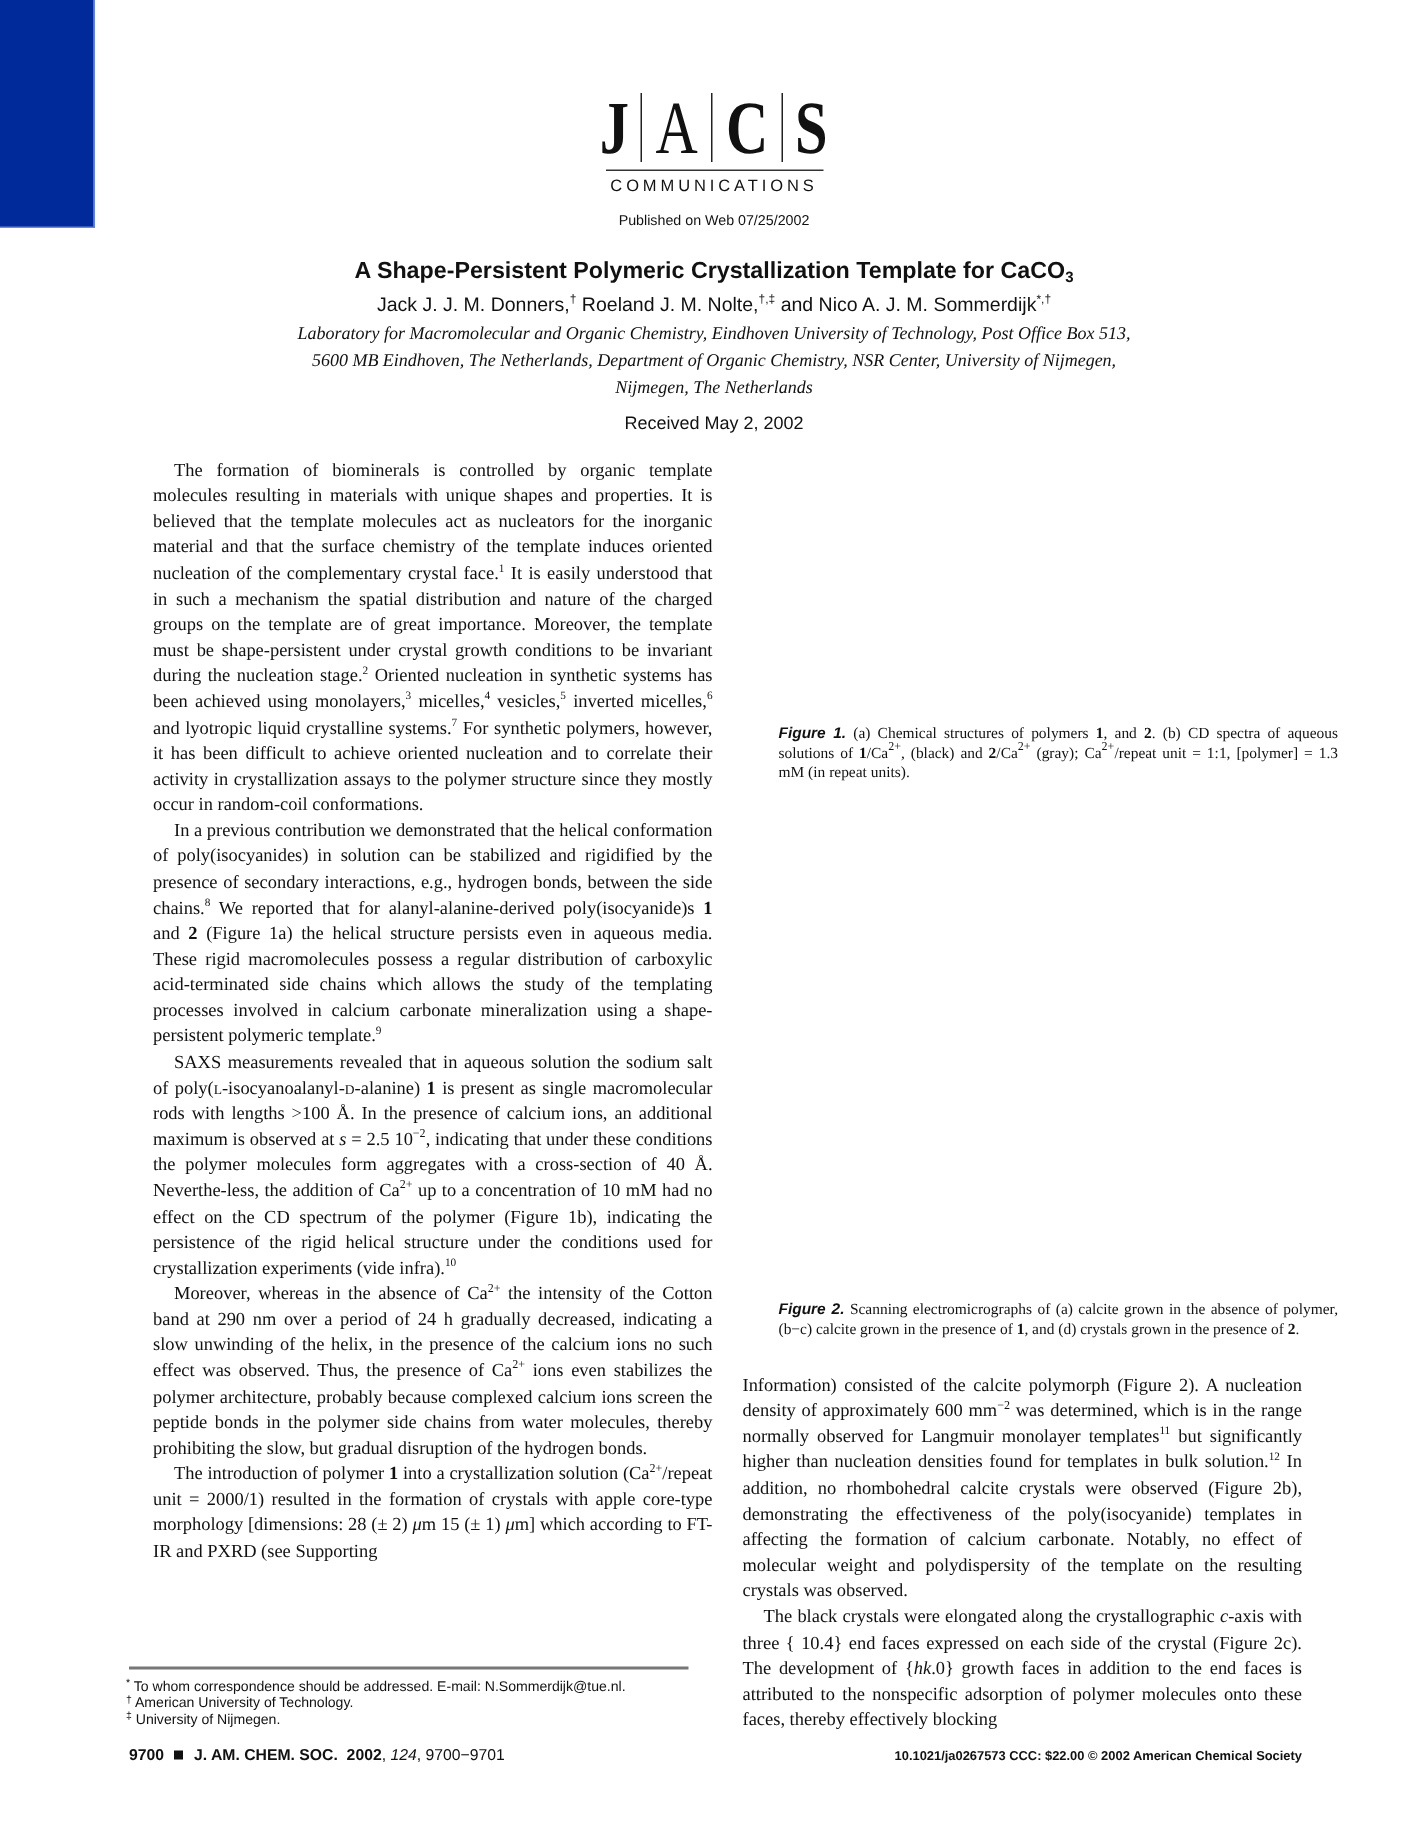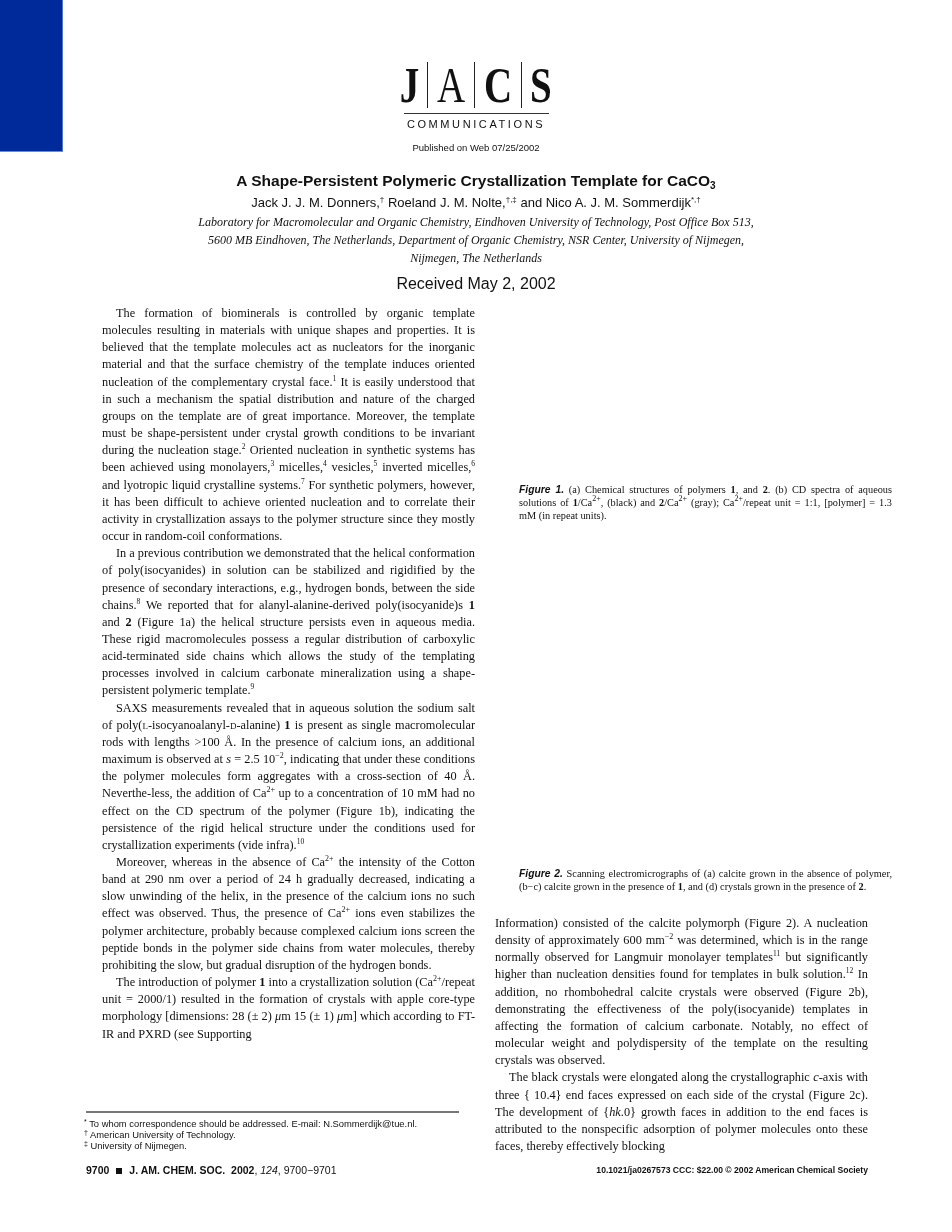--- a/index.html
+++ b/index.html
@@ -12,21 +12,21 @@
   .logo .lightA { font-weight: normal; }
   .rule { width: 145px; height: 1px; background: #333; margin: 5px auto 0 auto; }
   .comm { font-family: "Liberation Sans", "DejaVu Sans", sans-serif; font-size: 11px; letter-spacing: 2.6px; margin-top: 4px; color: #111; }
   .pubweb { font-family: "Liberation Sans", "DejaVu Sans", sans-serif; font-size: 9.5px; margin-top: 12px; color: #111; }
   .header-block { position: absolute; left: 100px; width: 752px; top: 171px; text-align: center; }
   .title { font-family: "Liberation Sans", "DejaVu Sans", sans-serif; font-weight: bold; font-size: 15.5px; line-height: 20px; }
   .title sub { font-size: 10px; vertical-align: -3px; line-height: 0; }
   .authors { font-family: "Liberation Sans", "DejaVu Sans", sans-serif; font-size: 13px; line-height: 18px; margin-top: 3px; }
   .authors sup { font-size: 8px; vertical-align: 5px; line-height: 0; }
   .affil { font-family: "Liberation Serif", "DejaVu Serif", serif; font-style: italic; font-size: 12px; line-height: 18px; margin-top: 1px; }
-  .received { font-family: "Liberation Sans", "DejaVu Sans", sans-serif; font-size: 16px; margin-top: 8px; }
+  .received { font-family: "Liberation Sans", "DejaVu Sans", sans-serif; font-size: 12px; margin-top: 8px; }
   .col { position: absolute; font-family: "Liberation Serif", "DejaVu Serif", serif; font-size: 12.3px; line-height: 17.15px; text-align: justify; }
   .col-left { left: 102px; width: 373px; top: 305px; }
   .col-right { left: 495px; width: 373px; }
   .col p { margin: 0; text-indent: 14px; }
   .col p.noindent { text-indent: 0; }
   sup.ref { font-size: 7.5px; vertical-align: 5px; line-height: 0; }
   sup.ion { font-size: 8px; vertical-align: 5px; line-height: 0; }
   .sc { font-variant: small-caps; }
   .fig-cap { position: absolute; left: 519px; width: 373px; font-family: "Liberation Serif", "DejaVu Serif", serif; font-size: 10.3px; line-height: 13px; text-align: justify; }
   .fig-cap .fig-label { font-family: "Liberation Sans", "DejaVu Sans", sans-serif; font-weight: bold; font-style: italic; font-size: 10.3px; }

